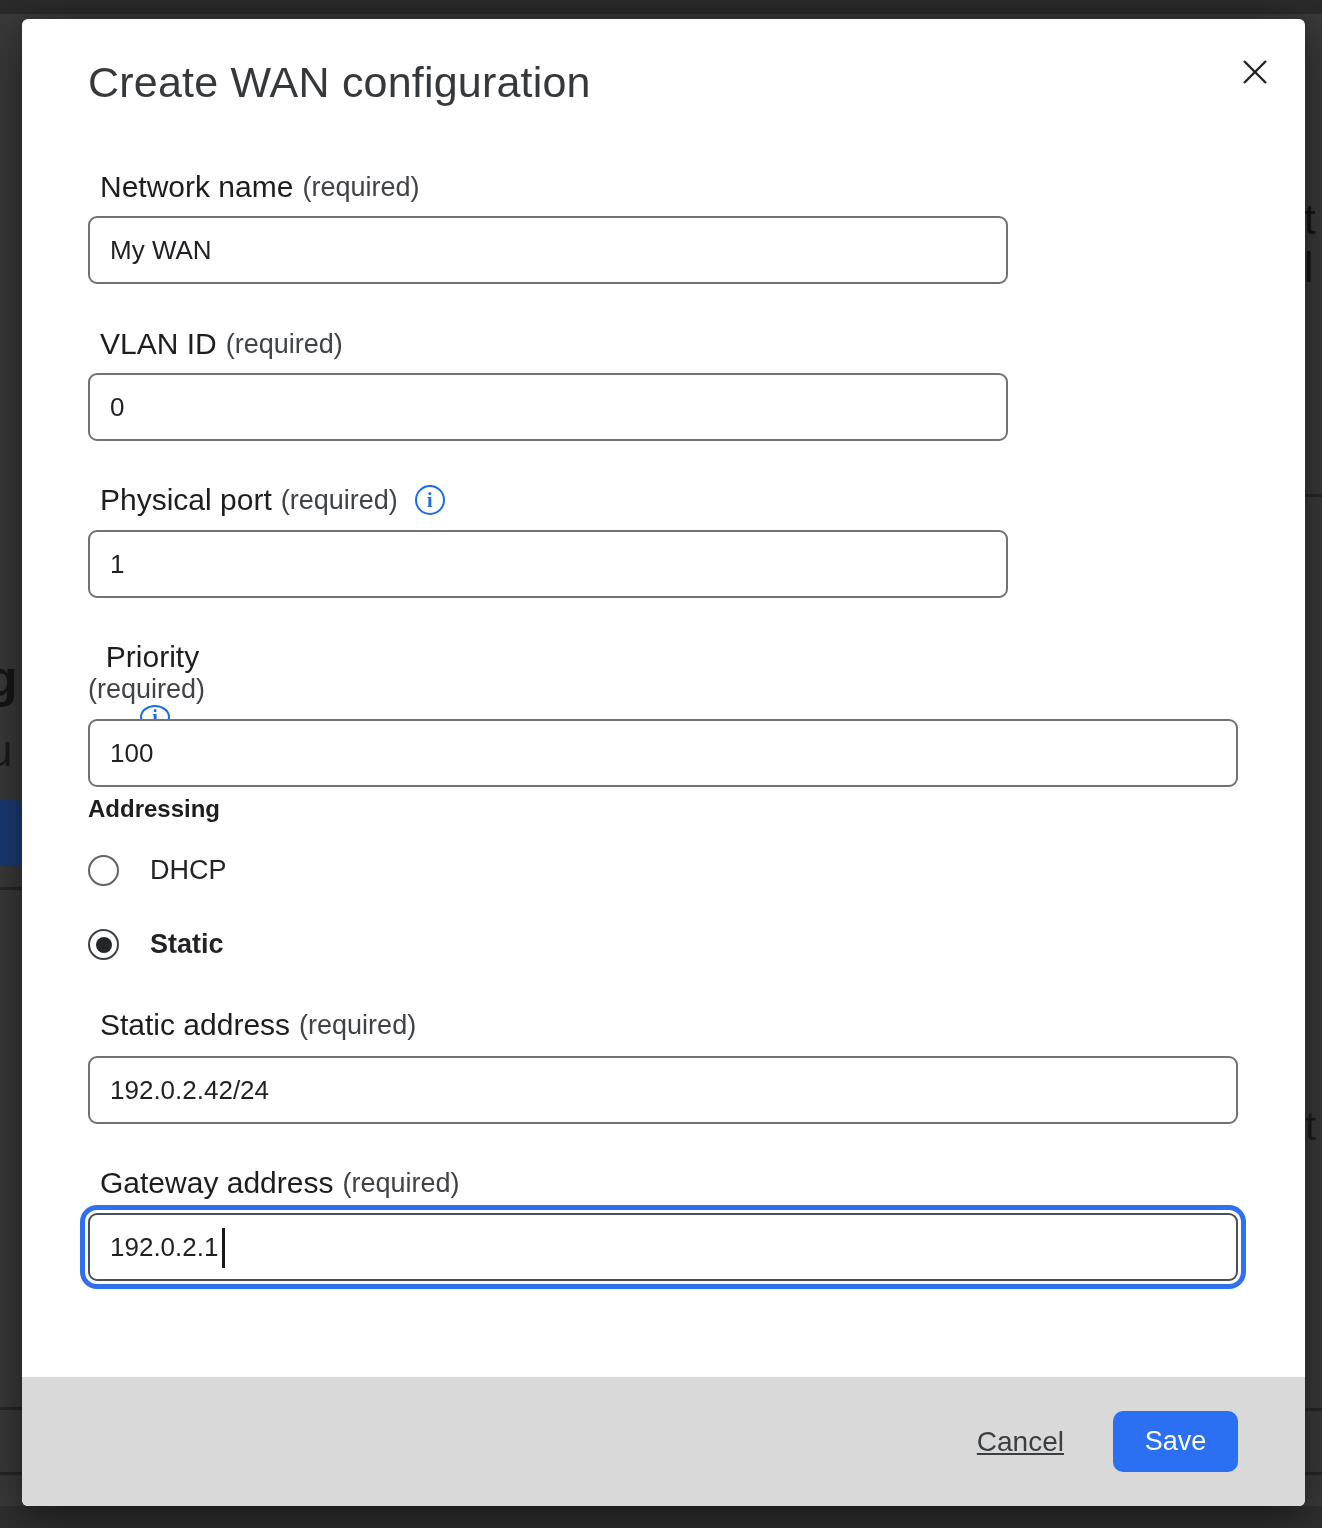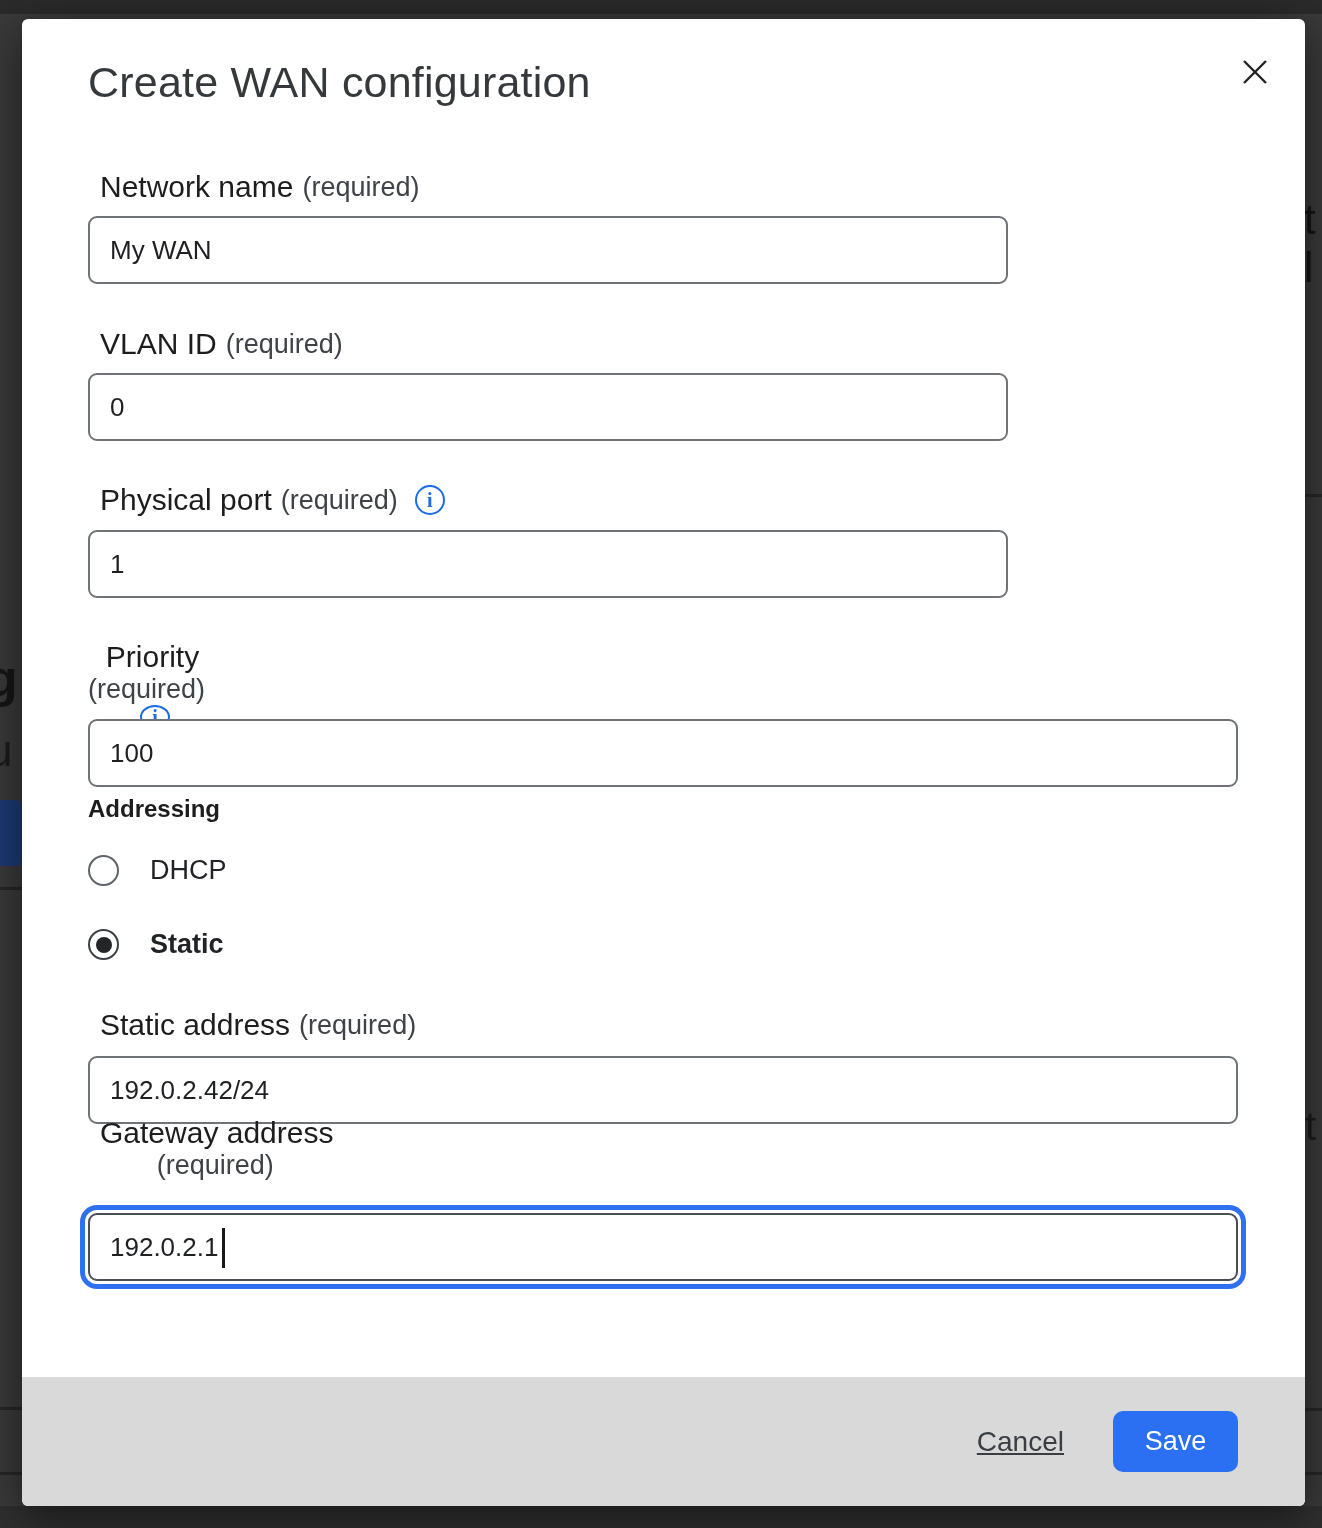--- a/index.html
+++ b/index.html
@@ -74,21 +74,21 @@
     outline:none;
   }
   .w-narrow { width:920px; }
   .w-wide { width:1150px; }
 
   .lbl-1 { top:151px; }  .inp-1 { top:197px; }
   .lbl-2 { top:308px; }  .inp-2 { top:354px; }
   .lbl-3 { top:464px; }  .inp-3 { top:511px; }
   .lbl-4 { top:621px;flex-direction:column; }  .inp-4 { top:668px;margin-top:32px; }
   .lbl-5 { top:989px;justify-content:flex-end; }  .inp-5 { top:1037px; }
-  .lbl-6 { top:1097px;flex-direction:column; } .inp-6 { top:1194px; }
+  .lbl-6 { top:1147px; } .inp-6 { top:1194px; }
 
   .inp-6 {
     border:2px solid #4a4f55;
     box-shadow:0 0 0 3px #ffffff, 0 0 0 8px #2e70f0;
   }
   .caret {
     position:absolute; left:200px; top:1209px;
     width:3px; height:40px; background:#17181a; z-index:3;
   }
 

